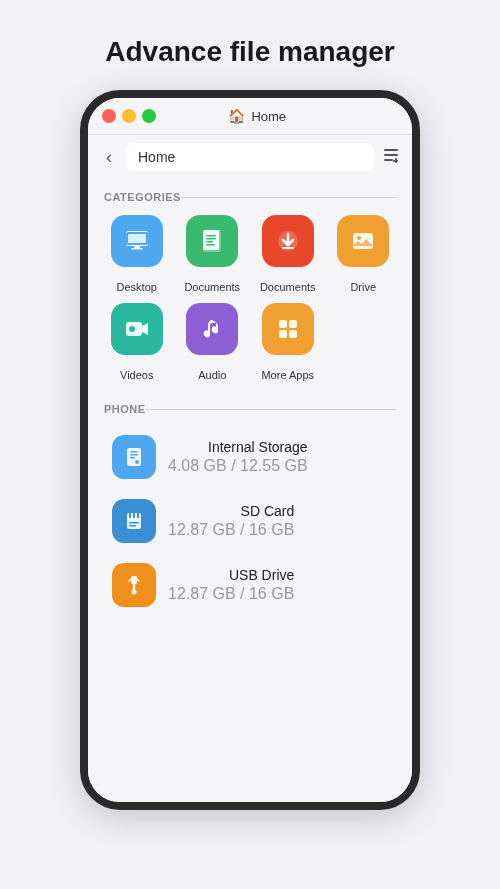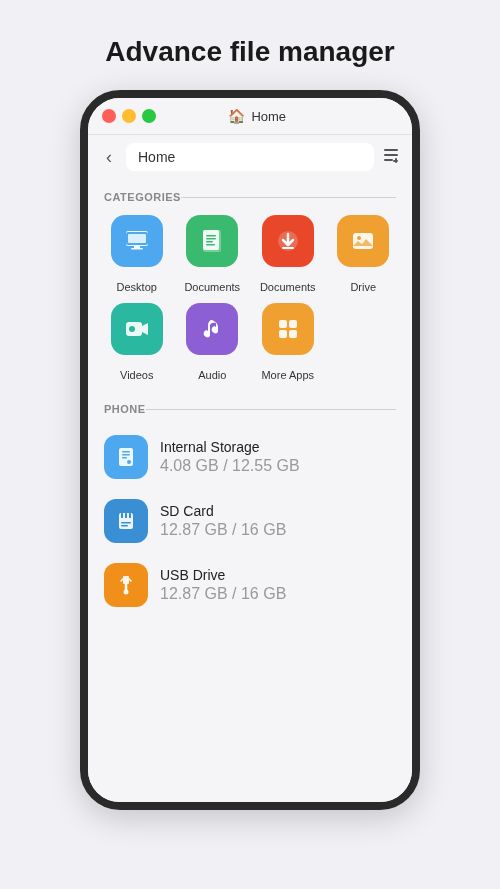--- a/index.html
+++ b/index.html
@@ -174,21 +174,22 @@
     .bg-orange { background: #f0a030; }
     .bg-purple { background: #8c5fd4; }
     .bg-teal { background: #2ab8a0; }
     .bg-amber { background: #f0a030; }
 
     .phone-section {
       padding: 0;
     }
 
     .storage-list {
-      padding: 4px 0;
+      padding: 4px 8px;
+      text-align: right;
     }
 
     .storage-item {
       display: flex;
       align-items: center;
       gap: 12px;
       padding: 10px 16px;
       background: #f5f5f7;
       cursor: pointer;
     }

